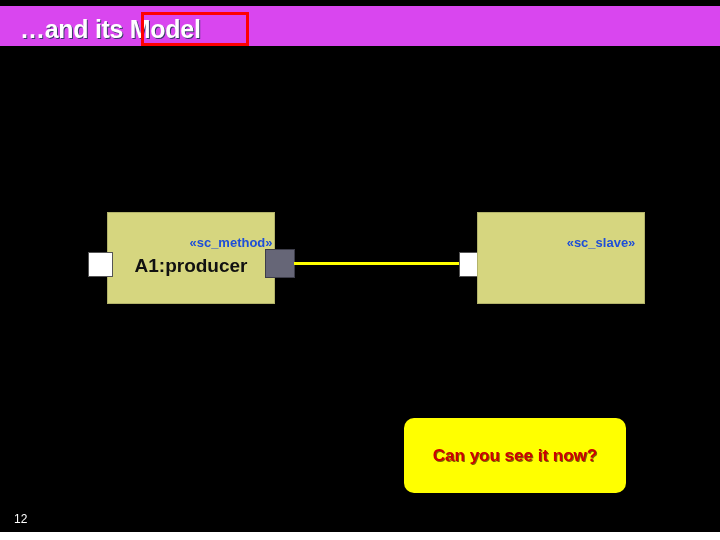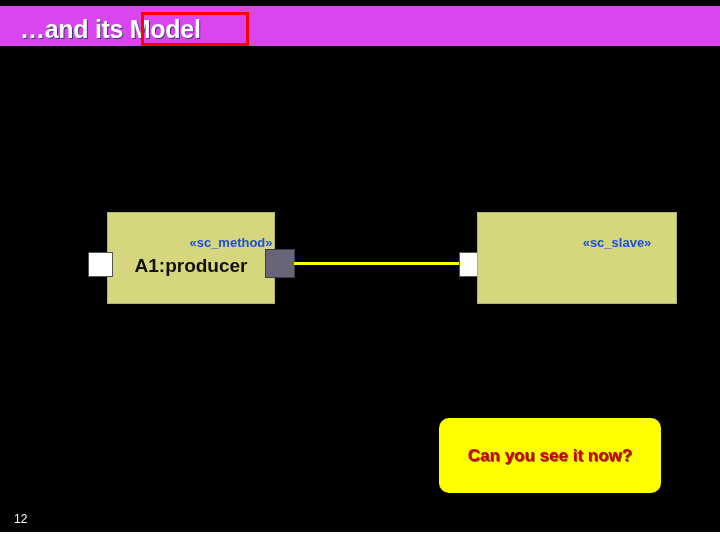--- a/index.html
+++ b/index.html
@@ -161,25 +161,25 @@
     </div>
   </div>
 
   <div class="port port-white" style="left:88px; top:252px; width:25px; height:25px;"></div>
   <div class="port port-grey" style="left:265px; top:249px; width:30px; height:29px;"></div>
 
   <div class="link" style="left:294px; top:262px; width:167px;"></div>
 
   <div class="port port-white" style="left:459px; top:252px; width:25px; height:25px;"></div>
 
-  <div class="comp-box" style="left:477px; top:212px; width:200px; height:92px;">
+  <div class="comp-box" style="left:477px; top:212px; width:168px; height:92px;">
     <div class="comp-stereo">«sc_slave»</div>
   </div>
 
-  <div class="callout" style="left:404px; top:418px; width:222px; height:75px;margin-left:35px;">
+  <div class="callout" style="left:404px; top:418px; width:222px; height:75px;">
     <div class="callout-text">Can you see it now?</div>
   </div>
 
   <div class="page-num">12</div>
 
   <div class="bottom-bar"></div>
 
 </div>
 
 </body></html>

